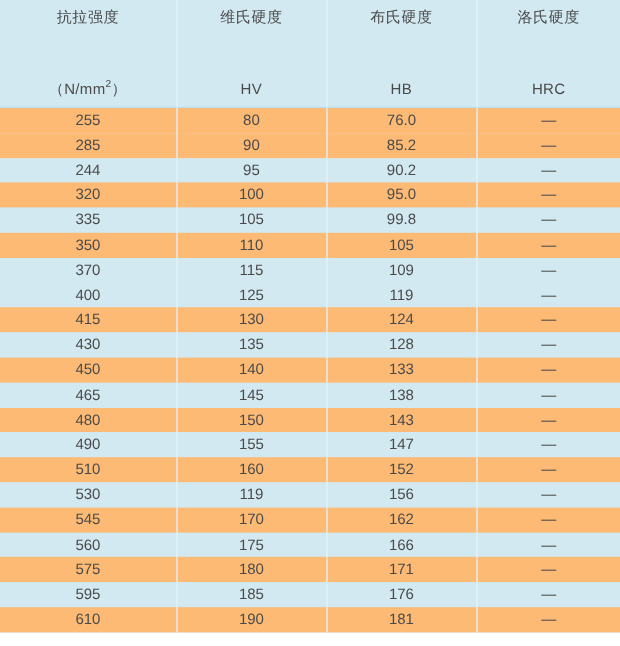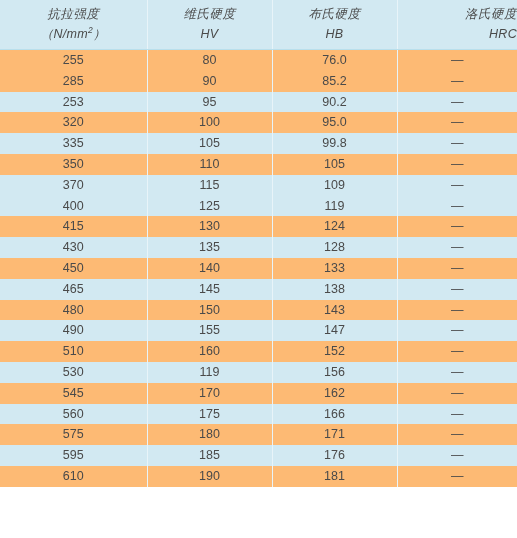--- a/index.html
+++ b/index.html
@@ -30,33 +30,33 @@
     background: #d2e9f2;
     color: #4a4a4a;
     font-weight: normal;
     font-size: 12.5px;
     line-height: 20px;
     padding: 4px 0 5px 0;
     text-align: center;
     vertical-align: middle;
     border-right: 1px solid #e8f4f9;
     border-bottom: 1px solid #b9dfec;
-    font-style: italic;
-  }
-  thead th:last-child { border-right: none; text-align: right; }
+  }
+  thead th:last-child { border-right: none; }
 
   .head-line1 {
     display: block;
     font-size: 12.5px;
     letter-spacing: 0.5px;
   }
   .head-line2 {
     display: block;
     font-size: 12.5px;
     letter-spacing: 0.3px;
+    margin-top: 40px;
   }
   .head-line2 sup {
     font-size: 8.5px;
     vertical-align: super;
     line-height: 0;
   }
 
   tbody td {
     font-size: 12.5px;
     color: #4a4a4a;
@@ -110,21 +110,21 @@
         <td>76.0</td>
         <td class="dash">—</td>
       </tr>
       <tr class="odd">
         <td>285</td>
         <td>90</td>
         <td>85.2</td>
         <td class="dash">—</td>
       </tr>
       <tr class="even">
-        <td>253</td>
+        <td>244</td>
         <td>95</td>
         <td>90.2</td>
         <td class="dash">—</td>
       </tr>
       <tr class="odd">
         <td>320</td>
         <td>100</td>
         <td>95.0</td>
         <td class="dash">—</td>
       </tr>

